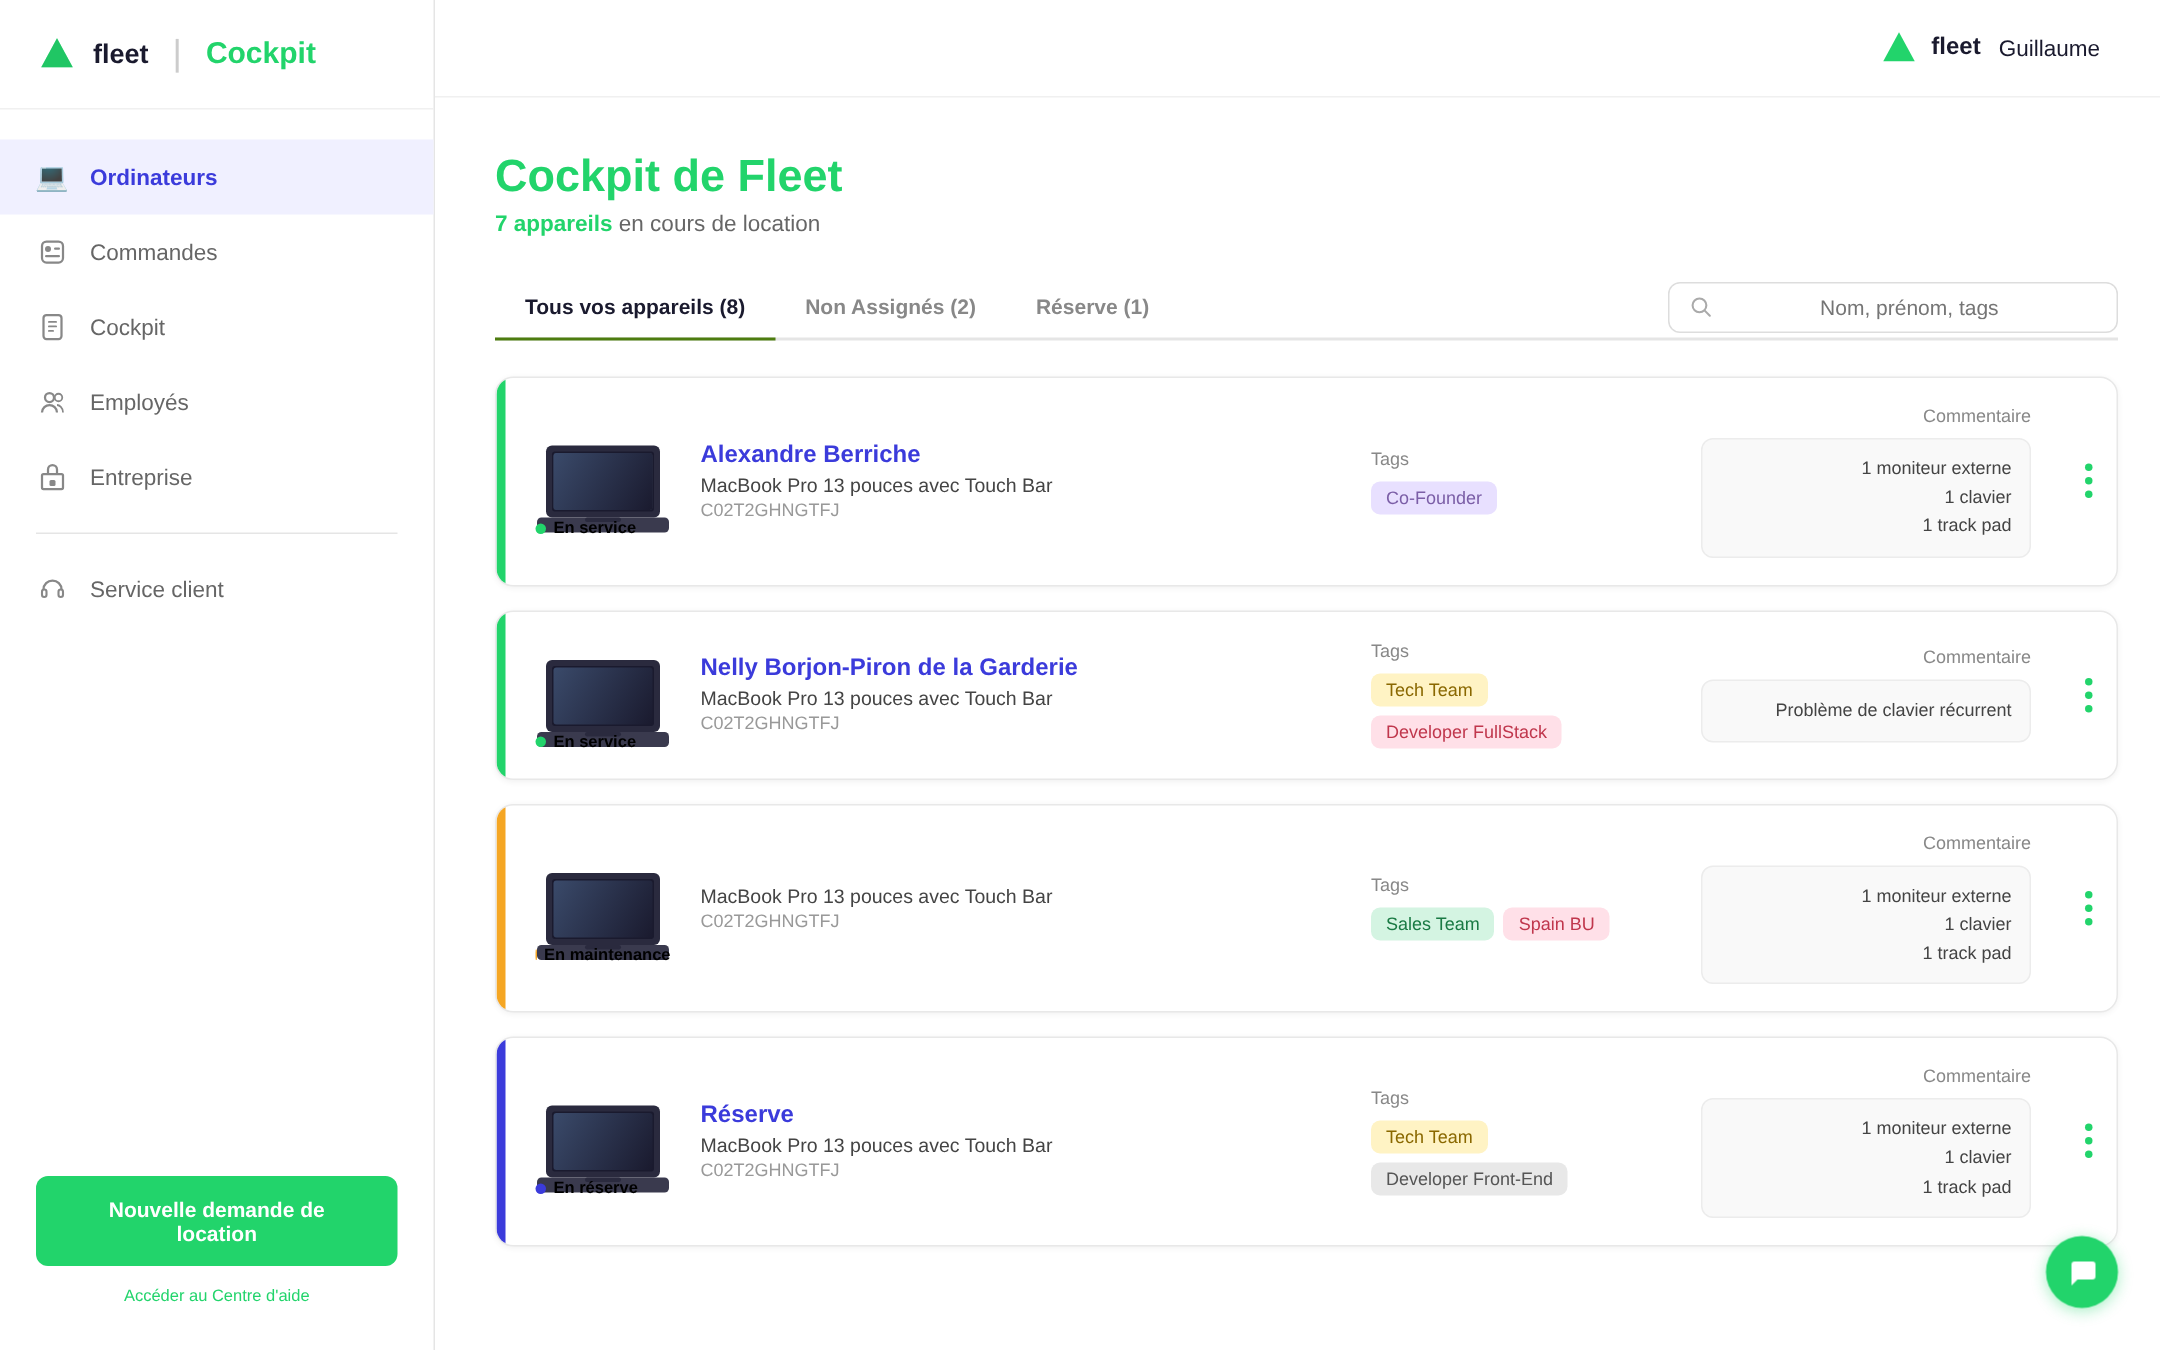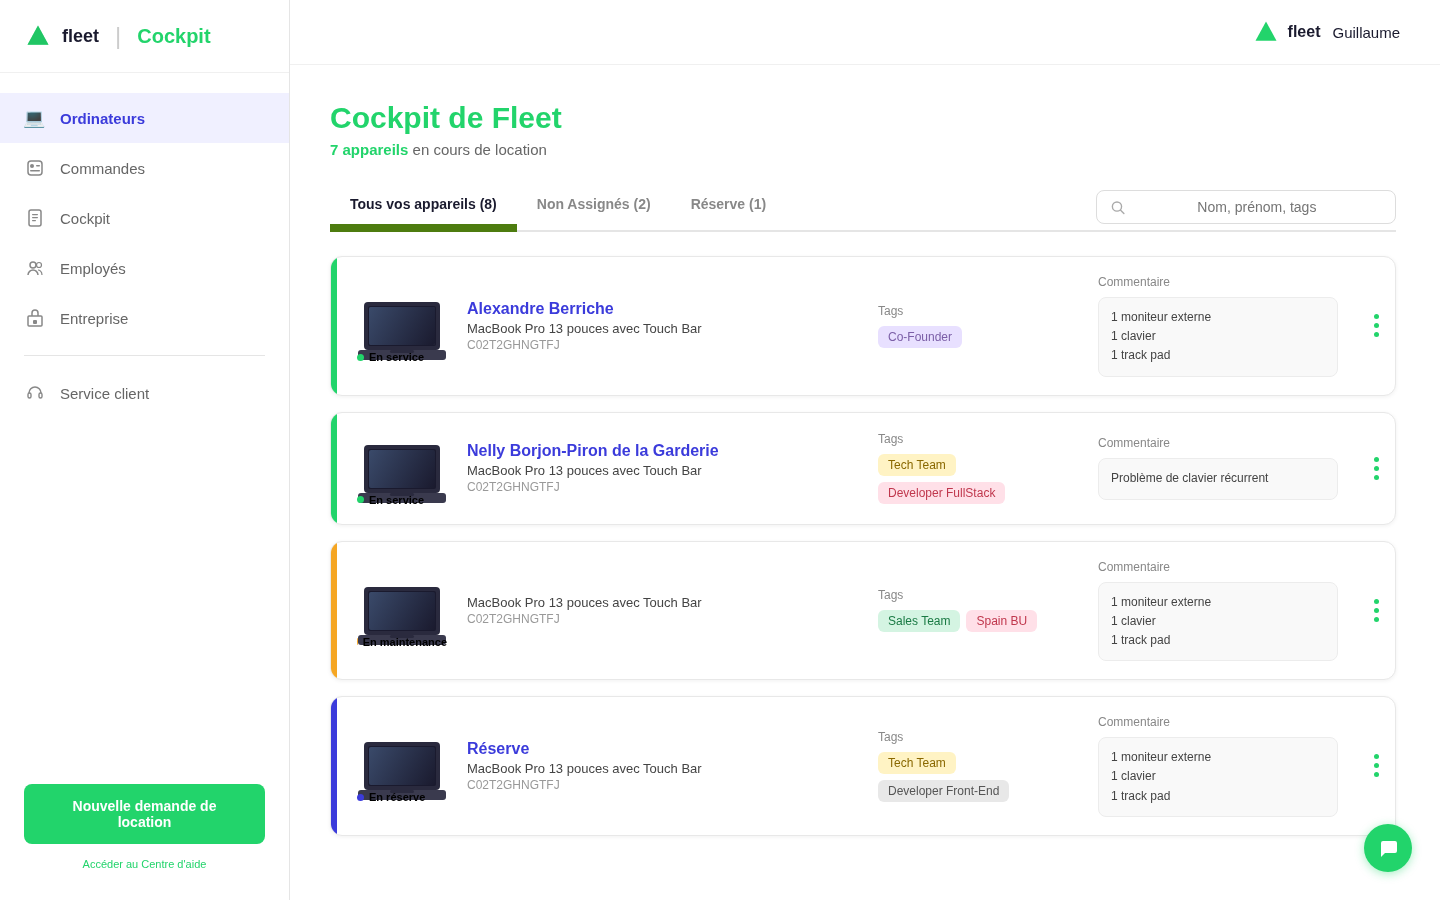--- a/index.html
+++ b/index.html
@@ -123,21 +123,21 @@
       gap: 8px;
     }
     .header-username {
       font-size: 15px;
       font-weight: 500;
       color: #1a1a2e;
     }
 
     
     .page-content {
-      padding: 36px 44px 40px 40px;
+      padding: 36px 28px 40px 40px;
     }
     .page-title {
       font-size: 30px;
       font-weight: 700;
       color: #1a1a2e;
       margin-bottom: 6px;
     }
     .page-title span {
       color: #22d46b;
     }
@@ -169,21 +169,21 @@
       font-weight: 700;
       color: #888;
       cursor: pointer;
       border-bottom: 3px solid transparent;
       margin-bottom: -2px;
       white-space: nowrap;
     }
     .tab.active {
       color: #1a1a2e;
       font-weight: 700;
-      border-bottom: 8px solid #4d7c0f;
+      border-bottom: 2px solid #4d7c0f;
     }
     .search-wrapper {
       display: flex;
       align-items: center;
       background: #fff;
       border: 1px solid #ddd;
       border-radius: 8px;
       padding: 8px 14px;
       gap: 8px;
       width: 300px;
@@ -304,22 +304,23 @@
       font-size: 12px;
       font-weight: 500;
     }
     .tag.purple { background: #e8e0ff; color: #7b5ea7; }
     .tag.yellow { background: #fff3c4; color: #8a6800; }
     .tag.green { background: #d4f4e2; color: #1a7a44; }
     .tag.pink { background: #ffe0e8; color: #c0374d; }
     .tag.gray { background: #e8e8e8; color: #555; }
 
     .comment-section {
-      width: 240px;
+      width: 220px;
       flex-shrink: 0;
+      text-align: right;
     }
     .comment-label {
       font-size: 12px;
       color: #888;
       margin-bottom: 8px;
       font-weight: 500;
     }
     .comment-box {
       background: #f9f9f9;
       border: 1px solid #ececec;

